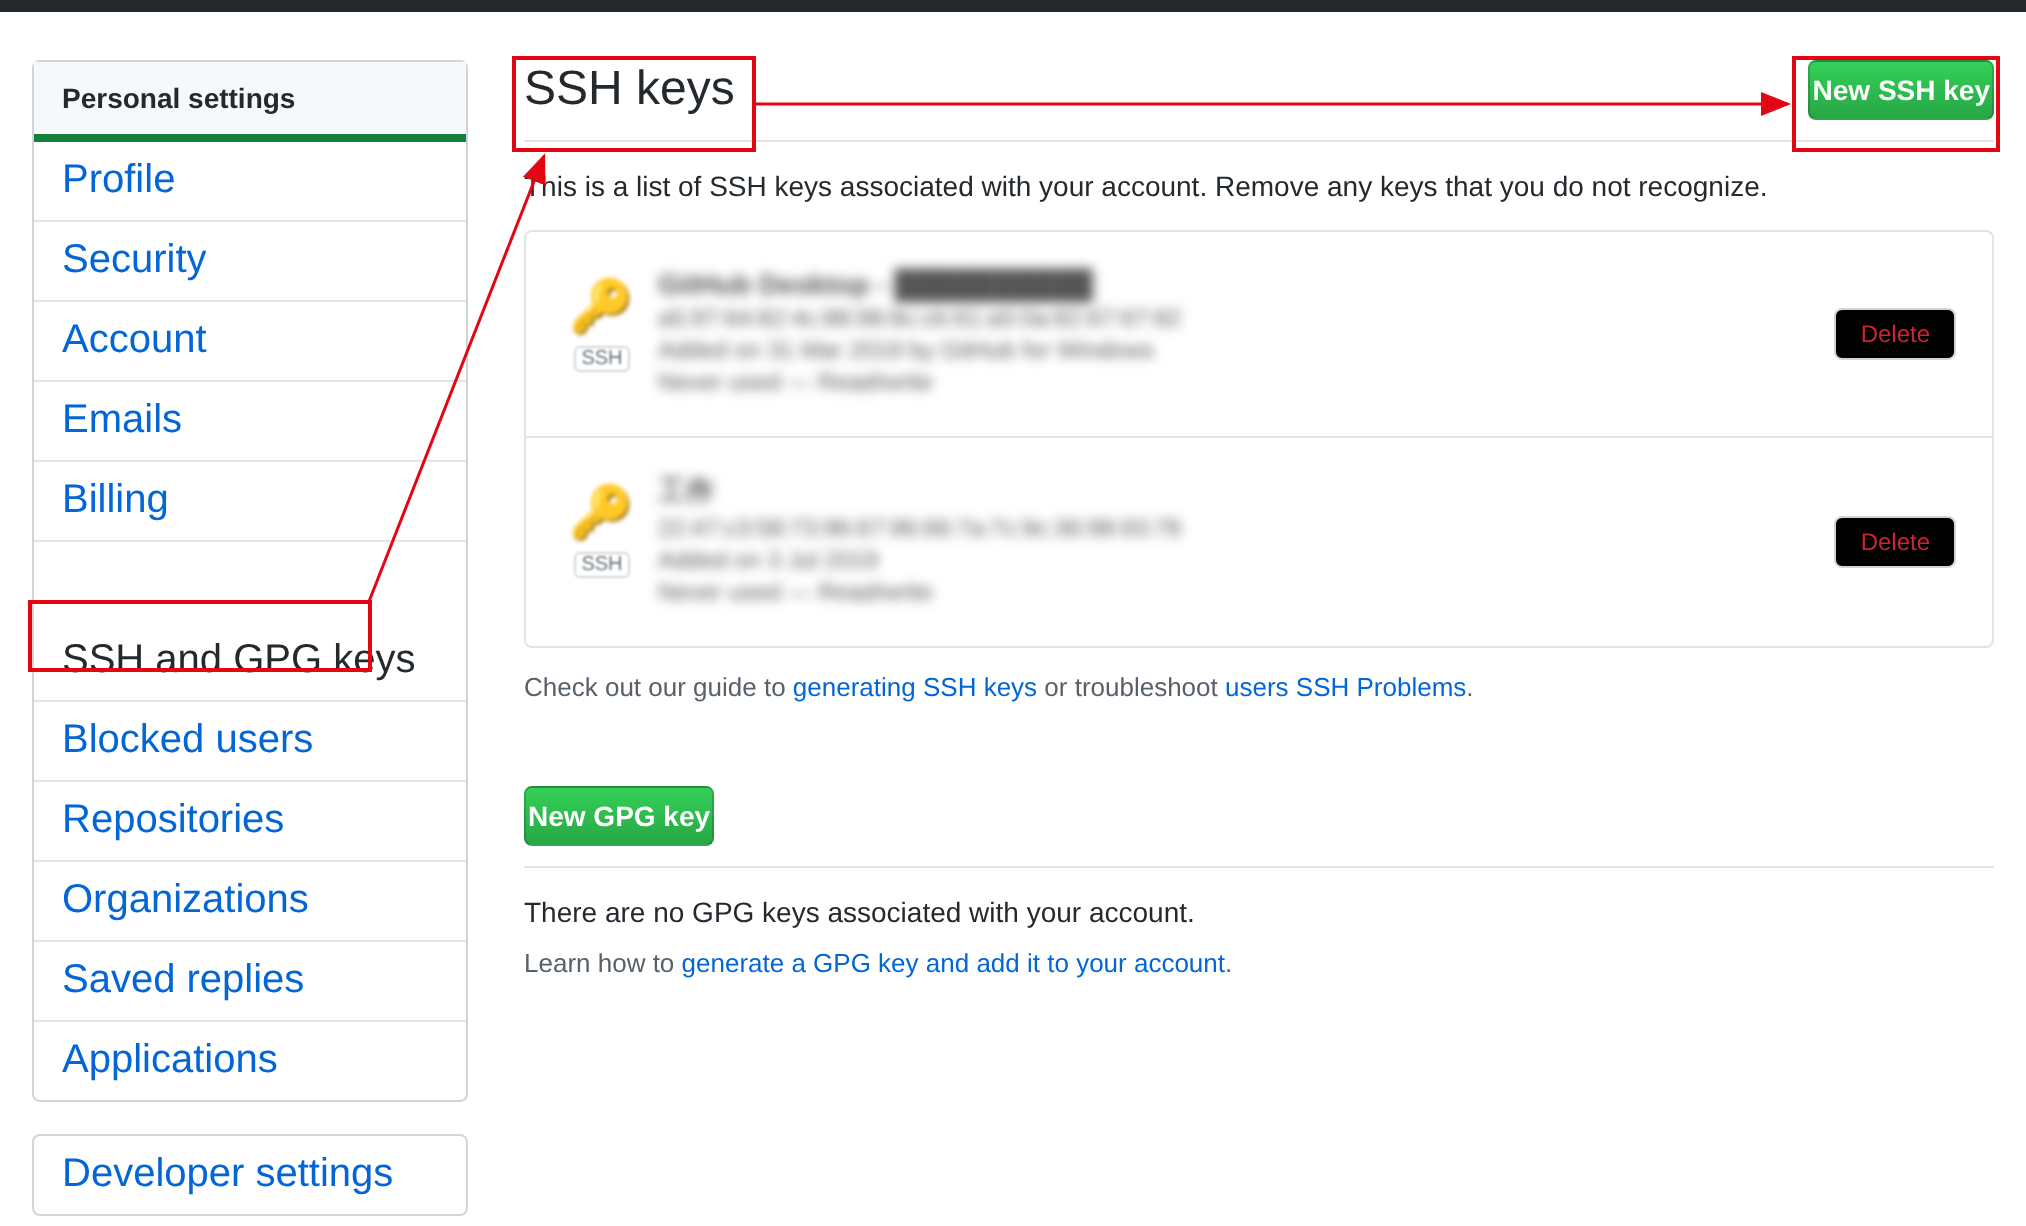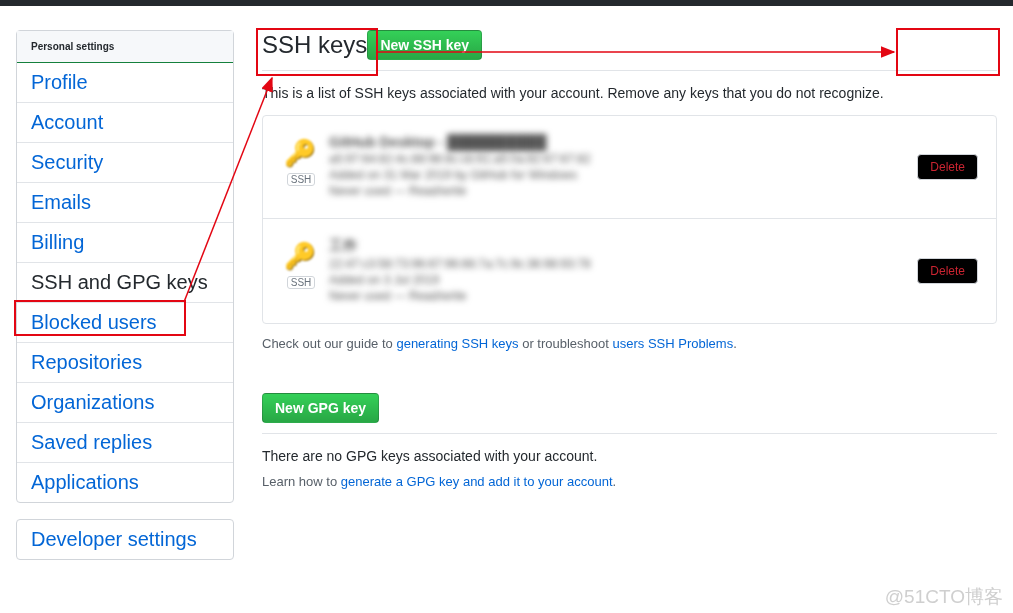--- a/index.html
+++ b/index.html
@@ -1,29 +1,29 @@
 <!DOCTYPE html>
 <html><head>
 <meta charset="utf-8">
 <style>
   * { box-sizing: border-box; margin: 0; padding: 0; }
   body { font-family: -apple-system, BlinkMacSystemFont, "Segoe UI", Helvetica, Arial, sans-serif; font-size: 14px; color: #24292e; background: #fff; width: 1013px; }
   .topbar { height: 6px; background: #24292e; }
   .wrap { display: flex; padding: 24px 16px 40px 16px; position: relative; }
   .sidebar { width: 218px; flex-shrink: 0; }
   .side-group { border: 1px solid #d1d5da; border-radius: 4px; margin-bottom: 16px; }
-  .side-header { padding: 10px 14px; font-weight: 600; color: #24292e; background: #f6f8fa; border-bottom: 1px solid #15803d; font-size: 10px; }
+  .side-header { padding: 10px 14px; font-weight: 600; color: #24292e; background: #f6f8fa; border-bottom: 4px solid #15803d; font-size: 14px; }
   .side-item { display: block; padding: 8px 14px; color: #0366d6; text-decoration: none; border-bottom: 1px solid #e1e4e8; cursor: pointer; font-size: 20px; }
   .side-item:last-child { border-bottom: none; }
-  .side-item.current { color: #24292e; }
+  .side-item.current { color: #24292e; margin-top: 40px; }
   .side-single .side-item { border-bottom: none; }
   .main { flex: 1; padding-left: 28px; }
-  .subhead { display: flex; align-items: center; justify-content: flex-start; border-bottom: 1px solid #e1e4e8; padding-bottom: 10px; margin-bottom: 14px; }
+  .subhead { display: flex; align-items: center; justify-content: space-between; border-bottom: 1px solid #e1e4e8; padding-bottom: 10px; margin-bottom: 14px; }
   .subhead h2 { font-size: 24px; font-weight: 400; }
-  .btn-green { background-color: #2ea44f; background-image: linear-gradient(#34d058,#28a745); color: #fff; border: 1px solid rgba(27,31,35,.2); border-radius: 4px; padding: 6px 12px; font-weight: 600; font-size: 14px; cursor: pointer; }
+  .btn-green { background-color: #2ea44f; background-image: linear-gradient(#34d058,#28a745); color: #fff; border: 1px solid rgba(27,31,35,.2); border-radius: 4px; padding: 6px 1px; font-weight: 600; font-size: 14px; cursor: pointer; }
   .desc { color: #24292e; font-size: 14px; margin-bottom: 14px; }
   .keybox { border: 1px solid #e1e4e8; border-radius: 4px; }
   .key-item { display: flex; align-items: flex-start; padding: 18px 18px; border-bottom: 1px solid #e1e4e8; }
   .key-item:last-child { border-bottom: none; }
   .key-icon-col { width: 40px; flex-shrink: 0; display:flex; flex-direction:column; align-items:center; margin-right: 8px; margin-top: 4px;}
   .key-icon { font-size: 26px; color:#24292e; filter: blur(1px);}
   .key-badge { font-size: 10px; color:#6a737d; border:1px solid #d1d5da; border-radius:3px; padding:0 3px; margin-top:4px; filter: blur(0.5px);}
   .key-body { flex: 1; }
   .key-title { font-weight:600; color:#24292e; margin-bottom:2px; }
   .key-fp { color:#6a737d; font-size:12px; margin-bottom:2px; }
@@ -44,22 +44,22 @@
 <body>
 
 <div class="topbar"></div>
 
 <div class="wrap">
 
   <div class="sidebar">
     <div class="side-group">
       <div class="side-header">Personal settings</div>
       <a class="side-item">Profile</a>
+      <a class="side-item">Security</a>
       <a class="side-item">Account</a>
-      <a class="side-item">Security</a>
       <a class="side-item">Emails</a>
       <a class="side-item">Billing</a>
       <a class="side-item current">SSH and GPG keys</a>
       <a class="side-item">Blocked users</a>
       <a class="side-item">Repositories</a>
       <a class="side-item">Organizations</a>
       <a class="side-item">Saved replies</a>
       <a class="side-item">Applications</a>
     </div>
     <div class="side-group side-single">

